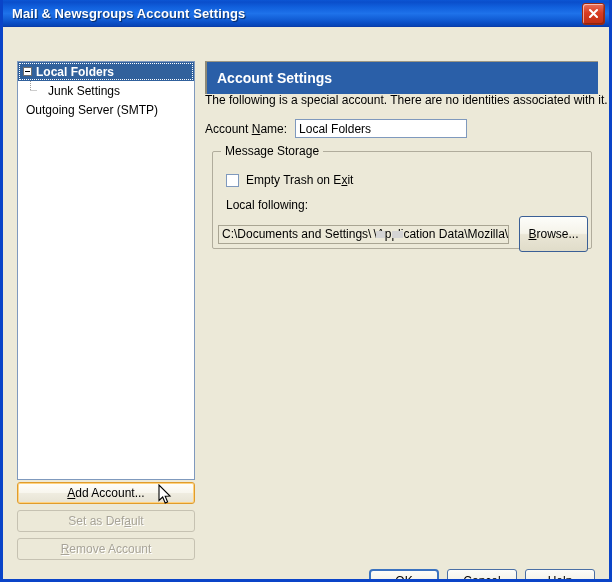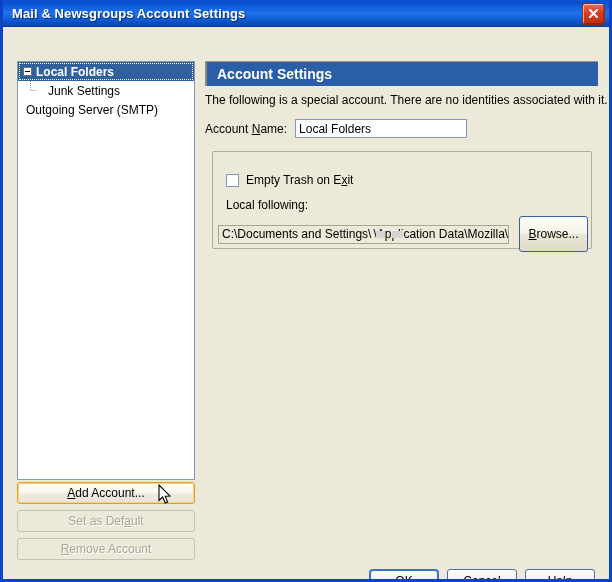--- a/index.html
+++ b/index.html
@@ -162,21 +162,21 @@
   #btn-add { top: 455px; }
   #btn-default { top: 483px; }
   #btn-remove { top: 511px; }
 
   
   .header-bar {
     position: absolute;
     left: 202px;
     top: 34px;
     width: 393px;
-    height: 25px;
+    height: 33px;
     box-sizing: border-box;
     background: #2a5fa8;
     border-left: 2px solid #8d8977;
     border-top: 1px solid #9a9684;
     display: flex;
     align-items: center;
   }
   .header-bar-text {
     margin-left: 10px;
     font-size: 14px;
@@ -409,20 +409,21 @@
     </div>
 
     <div class="desc-text">The following is a special account. There are no identities associated with it.</div>
 
     <div class="field-row">
       <span class="field-label">Account <span class="u">N</span>ame:</span>
       <input class="text-input" type="text" value="Local Folders" style="">
     </div>
 
     <div class="groupbox">
+      <div class="groupbox-title">Message Storage</div>
 
       <div class="checkbox-row">
         <span class="checkbox"></span>
         <span class="checkbox-label">Empty Trash on E<span class="u">x</span>it</span>
       </div>
 
       <div class="dir-label">Local following:</div>
 
       <div class="dir-row">
         <div class="dir-input">

